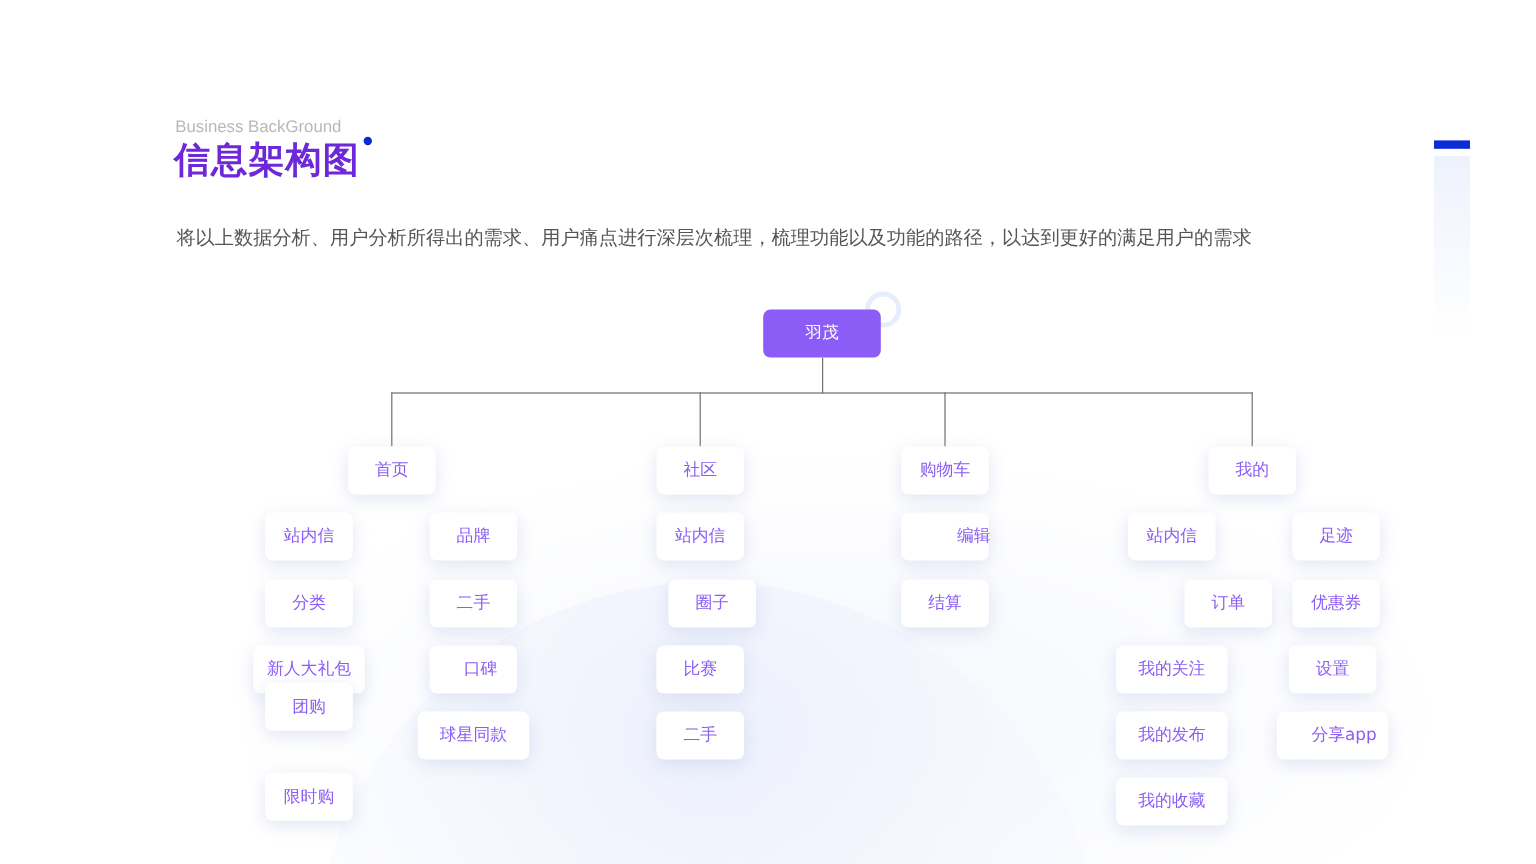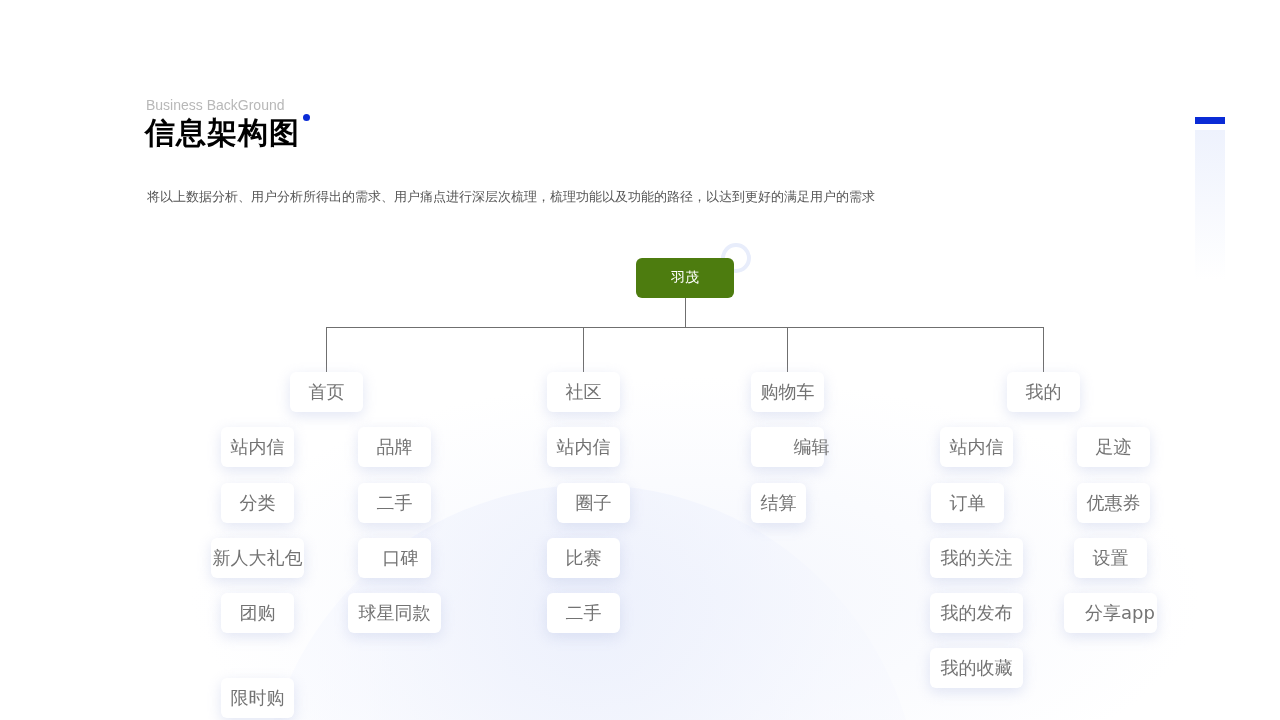--- a/index.html
+++ b/index.html
@@ -1,39 +1,39 @@
 <!DOCTYPE html>
 <html><head>
 <meta charset="utf-8">
 <style>
   * { box-sizing: border-box; margin: 15px; padding: 0; }
   html, body { width: 1280px; height: 720px; overflow: hidden; background: #ffffff; }
   body { position: relative; font-family: "DejaVu Sans", "Liberation Sans", sans-serif; color: #222; }
 
   .subtitle-en { position: absolute; left: 101px; top: 52px; font-family: "Liberation Sans", sans-serif; font-size: 14px; color: #b8b8b8; letter-spacing: 0; }
-  .title { position: absolute; left: 100px; top: 68px; font-size: 30px; font-weight: bold; color: #000000; letter-spacing: 1px; }
+  .title { position: absolute; left: 100px; top: 68px; font-size: 30px; font-weight: bold; color: #6d28d9; letter-spacing: 1px; }
   .title-dot { position: absolute; left: 258px; top: 69px; width: 7px; height: 7px; border-radius: 50%; background: #0a2bd6; }
-  .desc { position: absolute; left: 102px; top: 143px; font-size: 13px; color: #555; }
+  .desc { position: absolute; left: 102px; top: 143px; font-size: 16px; color: #555; }
 
   .side-bar-top { position: absolute; left: 1150px; top: 72px; width: 30px; height: 7px; background: #0a2bd6; }
   .side-bar-fade { position: absolute; left: 1150px; top: 85px; width: 30px; height: 150px; background: linear-gradient(to bottom, #eef2fd, rgba(255,255,255,0)); }
 
   .bg-arc { position: absolute; left: 215px; top: 440px; width: 660px; height: 660px; border-radius: 50%;
             background: radial-gradient(circle at 50% 20%, rgba(236,240,252,0.9), rgba(245,247,254,0.6) 40%, rgba(255,255,255,0) 70%); }
   .bg-glow { position: absolute; left: 140px; top: 330px; width: 1020px; height: 370px;
              background: radial-gradient(ellipse at 50% 60%, rgba(240,243,252,0.7), rgba(255,255,255,0) 70%); }
 
   .ring { position: absolute; left: 676px; top: 198px; width: 30px; height: 30px; border-radius: 50%; border: 4px solid #e8edfb; }
 
   .line { position: absolute; background: #6f6f6f; }
 
-  .root { position: absolute; left: 591px; top: 213px; width: 98px; height: 40px; border-radius: 6px; background: #4d7c0f;
+  .root { position: absolute; left: 591px; top: 213px; width: 98px; height: 40px; border-radius: 6px; background: #8b5cf6;
           color: #fff; font-size: 14px; display: flex; align-items: center; justify-content: center; }
 
-  .node { position: absolute; height: 40px; border-radius: 6px; background: #fff; color: #737373; font-size: 18px;
+  .node { position: absolute; height: 40px; border-radius: 6px; background: #fff; color: #8b5cf6; font-size: 14px;
           display: flex; align-items: center; justify-content: center;
           box-shadow: 0 4px 14px rgba(190,200,230,0.45); white-space: nowrap; }
 </style>
 </head>
 <body>
 
 <div class="bg-glow"></div>
 <div class="bg-arc"></div>
 <div class="side-bar-top"></div>
 <div class="side-bar-fade"></div>
@@ -50,39 +50,39 @@
 <div class="line" style="left:742px;top:282px;width:1px;height:45px;"></div>
 <div class="line" style="left:998px;top:282px;width:1px;height:45px;"></div>
 
 <div class="ring"></div>
 <div class="root">羽茂</div>
 
 <div class="node" style="left:245px;top:327px;width:73px;">首页</div>
 <div class="node" style="left:176px;top:382px;width:73px;">站内信</div>
 <div class="node" style="left:176px;top:438px;width:73px;">分类</div>
 <div class="node" style="left:166px;top:493px;width:93px;">新人大礼包</div>
-<div class="node" style="left:176px;top:548px;width:73px;">团购</div>
-<div class="node" style="left:176px;top:633px;width:73px;">限时购</div>
+<div class="node" style="left:176px;top:524px;width:73px;">团购</div>
+<div class="node" style="left:176px;top:599px;width:73px;">限时购</div>
 <div class="node" style="left:313px;top:382px;width:73px;">品牌</div>
 <div class="node" style="left:313px;top:438px;width:73px;">二手</div>
 <div class="node" style="left:313px;top:493px;width:73px;padding-left:12px;">口碑</div>
 <div class="node" style="left:303px;top:548px;width:93px;">球星同款</div>
 
 <div class="node" style="left:502px;top:327px;width:73px;">社区</div>
 <div class="node" style="left:502px;top:382px;width:73px;">站内信</div>
 <div class="node" style="left:512px;top:438px;width:73px;">圈子</div>
 <div class="node" style="left:502px;top:493px;width:73px;">比赛</div>
 <div class="node" style="left:502px;top:548px;width:73px;">二手</div>
 
 <div class="node" style="left:706px;top:327px;width:73px;">购物车</div>
 <div class="node" style="left:706px;top:382px;width:73px;padding-left:48px;">编辑</div>
-<div class="node" style="left:706px;top:438px;width:55px;">结算</div>
+<div class="node" style="left:706px;top:438px;width:73px;">结算</div>
 
 <div class="node" style="left:962px;top:327px;width:73px;">我的</div>
 <div class="node" style="left:895px;top:382px;width:73px;">站内信</div>
-<div class="node" style="left:886px;top:438px;width:73px;">订单</div>
+<div class="node" style="left:942px;top:438px;width:73px;">订单</div>
 <div class="node" style="left:885px;top:493px;width:93px;">我的关注</div>
 <div class="node" style="left:885px;top:548px;width:93px;">我的发布</div>
 <div class="node" style="left:885px;top:603px;width:93px;">我的收藏</div>
 <div class="node" style="left:1032px;top:382px;width:73px;">足迹</div>
 <div class="node" style="left:1032px;top:438px;width:73px;">优惠券</div>
 <div class="node" style="left:1029px;top:493px;width:73px;">设置</div>
 <div class="node" style="left:1019px;top:548px;width:93px;padding-left:19px;">分享app</div>
 
 </body></html>

